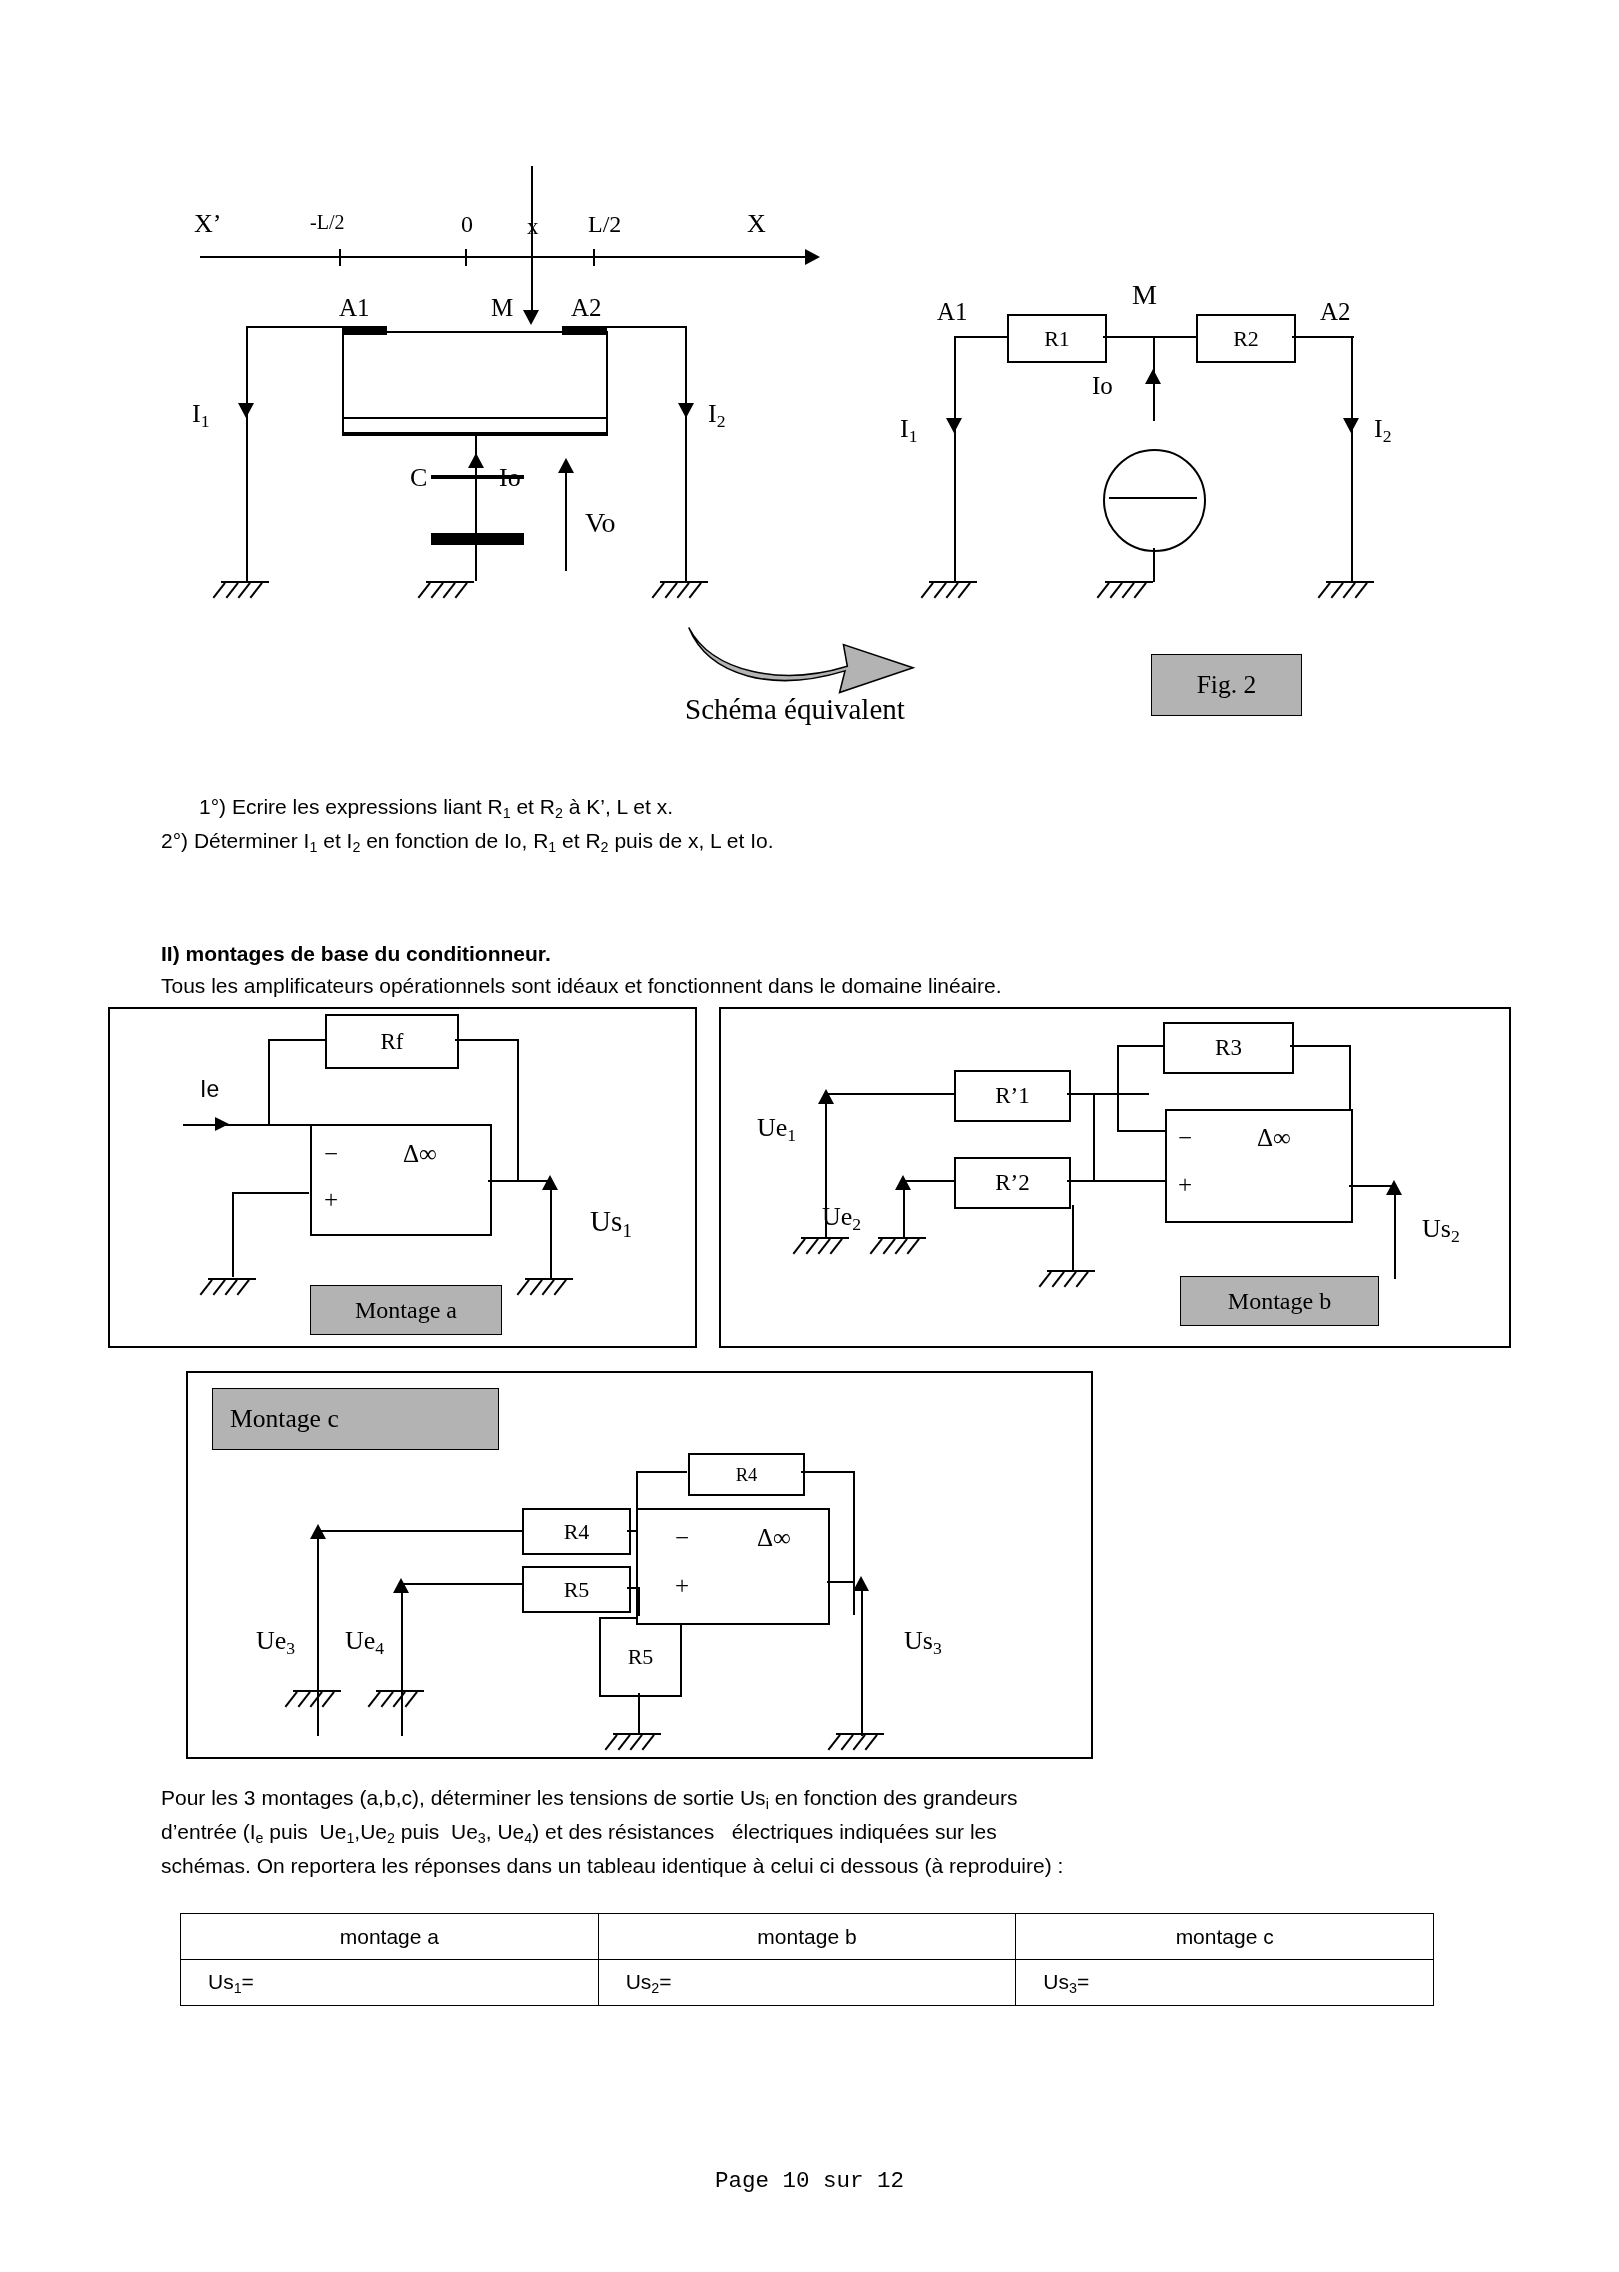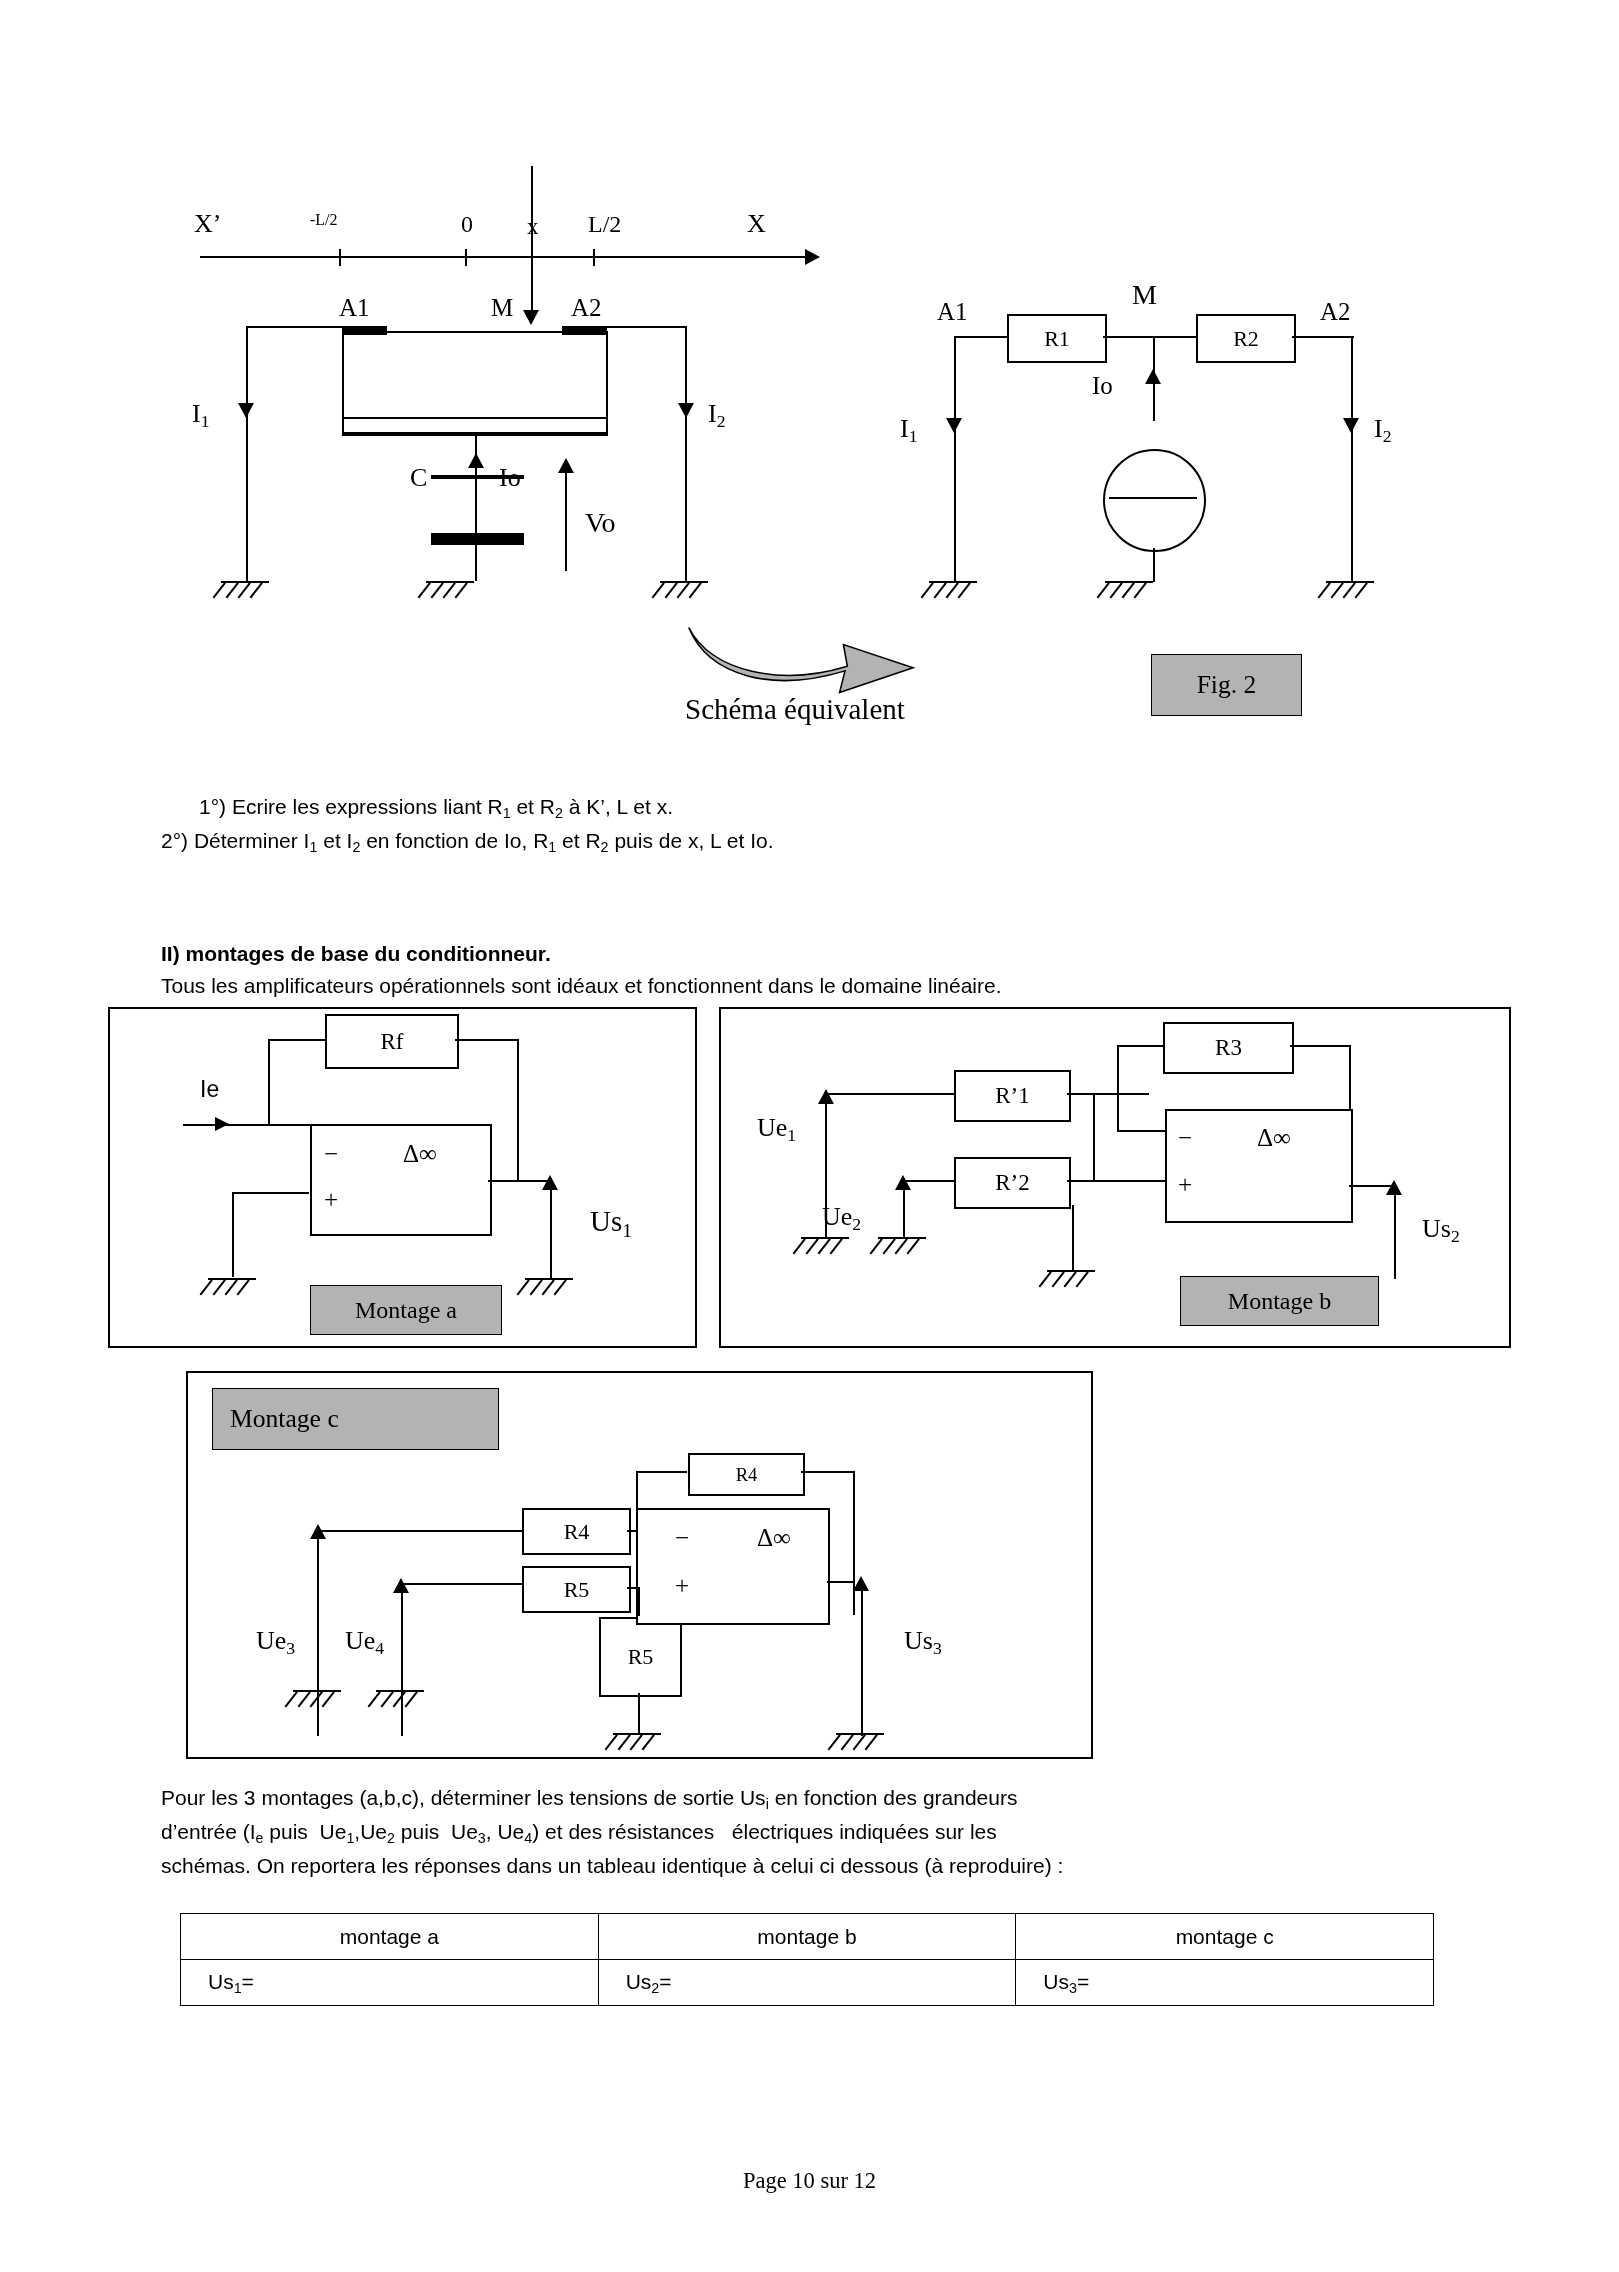--- a/index.html
+++ b/index.html
@@ -72,21 +72,21 @@
   .bodytext.b { font-weight: bold; }
 
   
   table.answers { position: absolute; border-collapse: collapse; }
   table.answers td { border: 1.5px solid #000; font-family: "Liberation Sans", sans-serif;
                      font-size: 21px; height: 43px; }
   td.hdr { text-align: center; }
   td.cell { padding-left: 27px; }
 
   .footer { position: absolute; width: 100%; text-align: center;
-            font-family: Liberation Serif, serif; font-size: 22.5px; }
+            font-family: Liberation Mono, monospace; font-size: 22.5px; }
 
   
   .tick { position: absolute; width: 2.3px; height: 17px; background: #000; }
 
   
   .capplate { position: absolute; background: #000; }
 
   
   .circle-src { position: absolute; border: 2.3px solid #000; border-radius: 50%; background: #fff; }
 
@@ -94,21 +94,21 @@
   .curve-wrap { position: absolute; }
 </style>
 </head>
 <body>
 
 <div class="page">
 
   <div>
 
     <div class="abs serif" style="left:194px; top:209px; font-size:26px;">X’</div>
-    <div class="abs serif" style="left:310px; top:211px; font-size:16px;">-L/2</div>
+    <div class="abs serif" style="left:310px; top:211px; font-size:20px;">-L/2</div>
     <div class="abs serif" style="left:461px; top:211px; font-size:24px;">0</div>
     <div class="abs serif" style="left:527px; top:214px; font-size:23px;">x</div>
     <div class="abs serif" style="left:588px; top:211px; font-size:24px;">L/2</div>
     <div class="abs serif" style="left:747px; top:209px; font-size:26px;">X</div>
 
     <div class="hline" style="left:200px; top:256px; width:608px;"></div>
     <div class="arrow-right" style="left:805px; top:249px;"></div>
 
     <div class="tick" style="left:339px; top:249px;"></div>
     <div class="tick" style="left:465px; top:249px;"></div>

